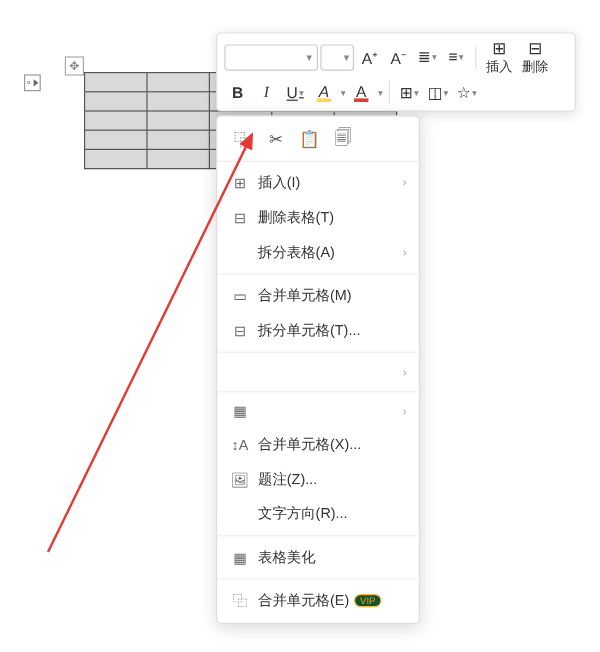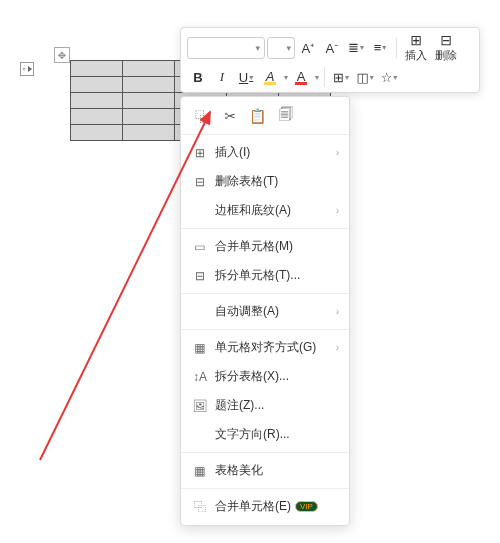--- a/index.html
+++ b/index.html
@@ -355,53 +355,51 @@
     <span class="ctx-icon">⊞</span>
     <span>插入(I)</span>
     <span class="ctx-arrow">›</span>
   </div>
   <div class="ctx-item">
     <span class="ctx-icon">⊟</span>
     <span>删除表格(T)</span>
   </div>
   <div class="ctx-item">
     <span class="ctx-icon"></span>
-    <span>边框和底纹(A)</span>
+    <span>拆分表格(A)</span>
     <span class="ctx-arrow">›</span>
   </div>
 
   <div class="ctx-sep"></div>
 
   <div class="ctx-item">
     <span class="ctx-icon">▭</span>
     <span>合并单元格(M)</span>
   </div>
   <div class="ctx-item">
     <span class="ctx-icon">⊟</span>
     <span>拆分单元格(T)...</span>
   </div>
 
   <div class="ctx-sep"></div>
 
   <div class="ctx-item">
     <span class="ctx-icon"></span>
-    <span>自动调整(A)</span>
     <span class="ctx-arrow">›</span>
   </div>
 
   <div class="ctx-sep"></div>
 
   <div class="ctx-item">
     <span class="ctx-icon">▦</span>
-    <span>单元格对齐方式(G)</span>
     <span class="ctx-arrow">›</span>
   </div>
   <div class="ctx-item">
     <span class="ctx-icon">↕A</span>
-    <span>拆分表格(X)...</span>
+    <span>合并单元格(X)...</span>
   </div>
   <div class="ctx-item">
     <span class="ctx-icon">🖼</span>
     <span>题注(Z)...</span>
   </div>
   <div class="ctx-item">
     <span class="ctx-icon"></span>
     <span>文字方向(R)...</span>
   </div>
 

